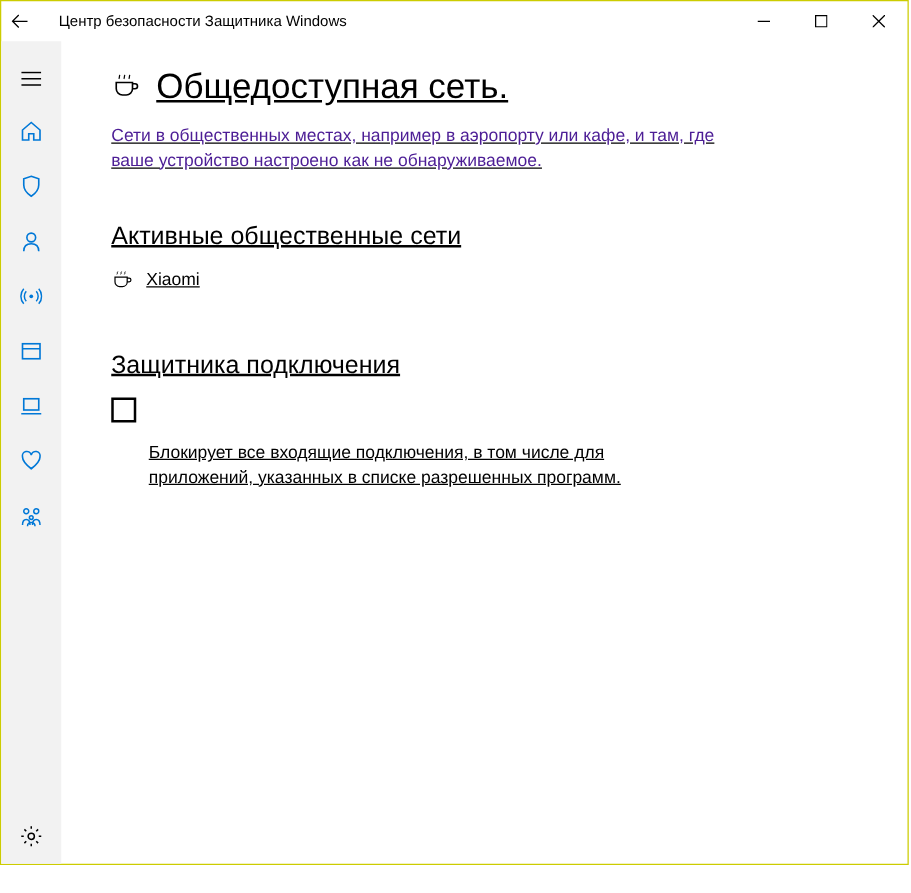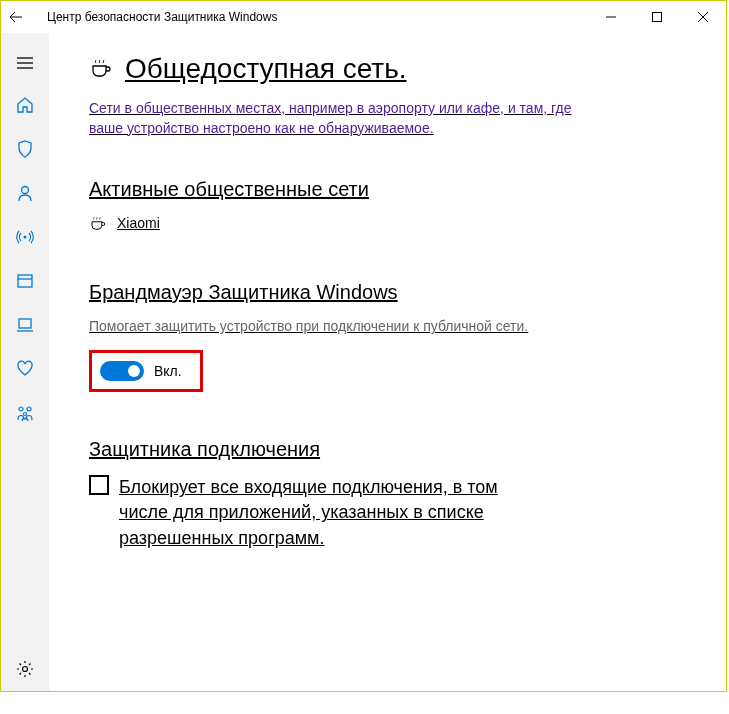--- a/index.html
+++ b/index.html
@@ -27,21 +27,21 @@
   h2 { font-size: 20px; font-weight: 400; margin-bottom: 14px; }
   .subdesc { font-size: 14px; color: #666; margin-bottom: 16px; }
   .network-item { display: flex; font-size: 14px; margin-bottom: 48px; }
   .network-item .icon { margin-right: 10px; }
   .highlight-box { border: 3px solid #e00000; display: inline-flex; align-items: center; padding: 8px 18px 8px 8px; margin-bottom: 36px; }
   .toggle { width: 44px; height: 20px; border-radius: 10px; background: #0078d7; position: relative; margin-right: 10px; }
   .toggle .knob { width: 12px; height: 12px; background: #fff; border-radius: 50%; position: absolute; top: 4px; right: 4px; }
   .toggle-label { font-size: 14px; }
   .checkbox-row { display: flex; align-items: flex-start; margin-top: 6px; }
   .checkbox { width: 20px; height: 20px; border: 2px solid #000; margin-right: 10px; flex-shrink: 0; }
-  .checkbox-label { font-size: 18px; line-height: 1.4; max-width: 430px; }
+  .checkbox-label { font-size: 14px; line-height: 1.4; max-width: 430px; margin-top: 34px; }
   .section { margin-bottom: 10px; }
   svg { display: block; }
 </style>
 </head>
 <body>
 
 <div class="window">
 
   <div class="titlebar">
     <div class="back">
@@ -155,30 +155,20 @@
           <span class="icon">
             <svg width="18" height="18" viewBox="0 0 24 24">
                 <path d="M4 9 H17 V14 A5 5 0 0 1 12 19 H9 A5 5 0 0 1 4 14 Z M17 10 H19 A2 2 0 0 1 19 14 H17" stroke="#000" stroke-width="1.3" fill="none"></path>
                 <path d="M6 6 C7 5 6 4 7 3 M10 6 C11 5 10 4 11 3 M14 6 C15 5 14 4 15 3" stroke="#000" stroke-width="1" fill="none"></path>
               </svg>
           </span>
           <span>Xiaomi</span>
         </div>
       </div>
 
-      <div class="section">
-        <h2>Брандмауэр Защитника Windows</h2>
-        <p class="subdesc">Помогает защитить устройство при подключении к публичной сети.</p>
-        <div class="highlight-box">
-          <div class="toggle">
-            <div class="knob"></div>
-          </div>
-          <span class="toggle-label">Вкл.</span>
-        </div>
-      </div>
 
       <div class="section">
         <h2>Защитника подключения</h2>
         <div class="checkbox-row">
           <div class="checkbox"></div>
           <div class="checkbox-label">Блокирует все входящие подключения, в том числе для приложений, указанных в списке разрешенных программ.</div>
         </div>
       </div>
 
     </div>

